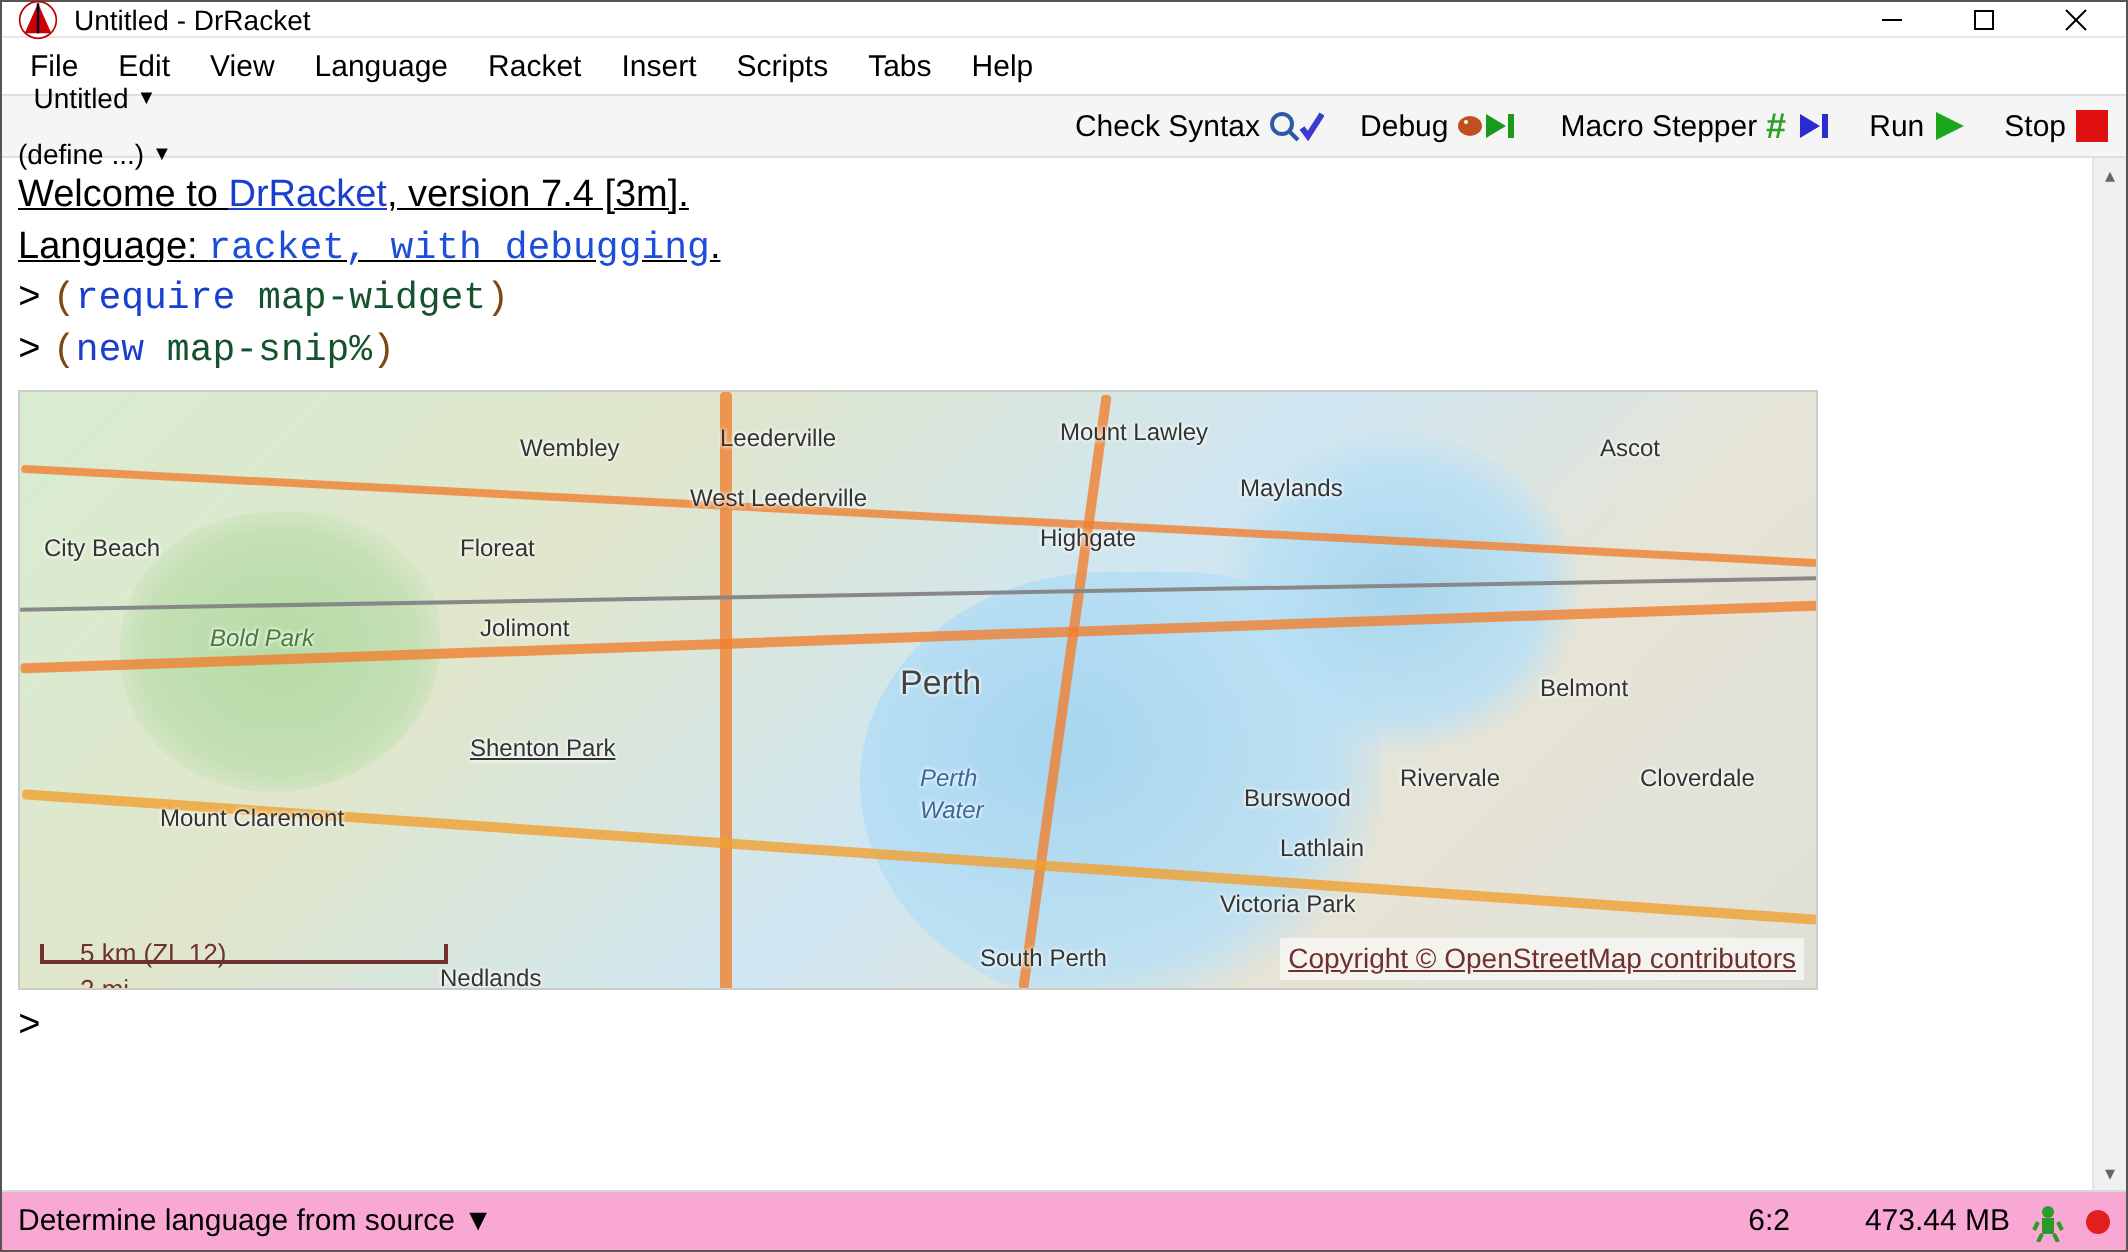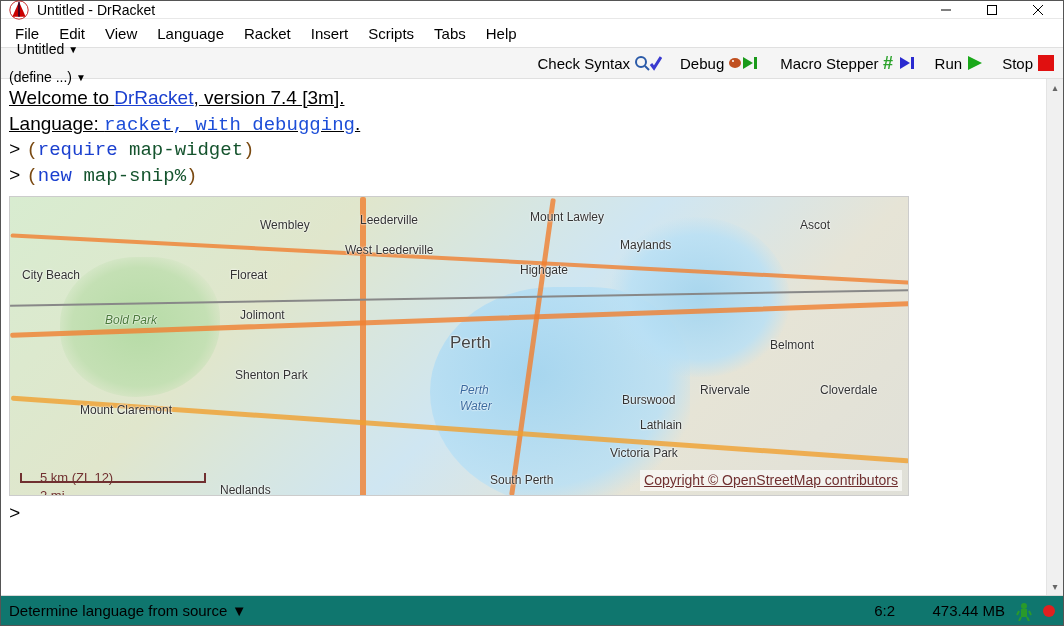--- a/index.html
+++ b/index.html
@@ -91,37 +91,37 @@
     position: absolute; right: 6px; bottom: 4px;
     font-family: "Segoe UI", Arial, sans-serif; font-size: 14px;
     color: #703030; background: rgba(255,255,255,0.6); padding: 1px 4px; text-decoration: underline;
   }
   .map-snip .scale {
     position: absolute; left: 10px; bottom: 12px; color: #703030;
     font-family: Arial, sans-serif; font-size: 13px;
   }
   .map-snip .scale .bar {
     border-bottom: 2px solid #703030; border-left: 2px solid #703030;
-    border-right: 2px solid #703030; width: 186px; height: 10px; position: relative;
+    border-right: 2px solid #703030; width: 204px; height: 10px; position: relative;
   }
   .map-snip .scale .km { position: absolute; top: -4px; left: 18px; }
   .map-snip .scale .mi { position: absolute; top: 14px; left: 18px; }
 
   .scrollbar-v {
     position: absolute; right: 0; top: 0; bottom: 0; width: 17px;
     background: #f0f0f0; border-left: 1px solid #e4e4e4;
   }
   .scrollbar-v .arrow-up, .scrollbar-v .arrow-down {
     height: 17px; display: flex; align-items: center; justify-content: center;
     color: #666; font-size: 10px;
   }
   .scrollbar-v .arrow-down { position: absolute; bottom: 0; left: 0; right: 0; }
 
   .statusbar {
-    height: 30px; border-top: 1px solid #d8d8d8; background: #0f766e;
+    height: 30px; border-top: 1px solid #d8d8d8; background: #f9a8d4;
     display: flex; align-items: center; padding: 0 8px; gap: 10px; font-size: 15px;
   }
   .statusbar .left { display: flex; align-items: center; gap: 6px; }
   .statusbar .spacer { flex: 1; }
   .statusbar .pos { width: 60px; text-align: right; }
   .statusbar .mem { width: 100px; text-align: right; }
   .statusbar .icon { display: inline-flex; align-items: center; }
   .red-dot { width: 12px; height: 12px; border-radius: 50%; background: #e02020; display: inline-block; }
 </style>
 </head>
@@ -276,21 +276,21 @@
         <div class="label" style="left:610px;top:40px;">Maylands</div>
         <div class="label" style="left:790px;top:20px;">Ascot</div>
         <div class="label" style="left:760px;top:140px;">Belmont</div>
         <div class="label" style="left:690px;top:185px;">Rivervale</div>
         <div class="label" style="left:810px;top:185px;">Cloverdale</div>
         <div class="label" style="left:600px;top:195px;margin-left:12px;">Burswood</div>
         <div class="label" style="left:630px;top:220px;">Lathlain</div>
         <div class="label" style="left:600px;top:248px;">Victoria Park</div>
         <div class="label" style="left:480px;top:275px;">South Perth</div>
         <div class="label" style="left:230px;top:110px;">Jolimont</div>
-        <div class="label" style="left:225px;top:170px;">Shenton Park</div>
+        <div class="label" style="left:225px;top:170px;text-decoration:underline;">Shenton Park</div>
         <div class="label" style="left:70px; top:205px;">Mount Claremont</div>
         <div class="label" style="left:210px;top:285px;">Nedlands</div>
         <div class="label park-lbl" style="left:95px;top:115px;">Bold Park</div>
         <div class="label water-lbl" style="left:450px;top:185px;white-space:pre;">Perth
 Water</div>
 
         <div class="scale">
           <div class="bar">
             <span class="km">5 km  (ZL 12)</span>
             <span class="mi">2 mi</span>

